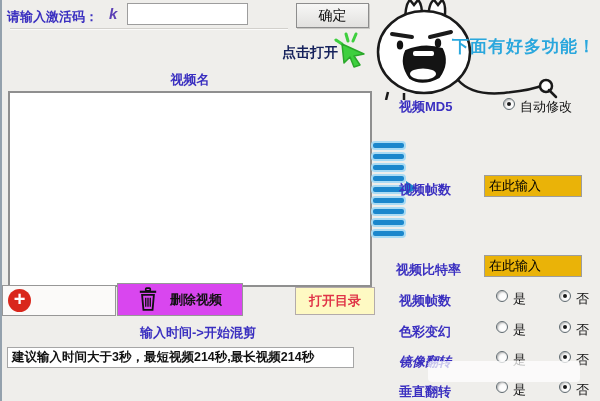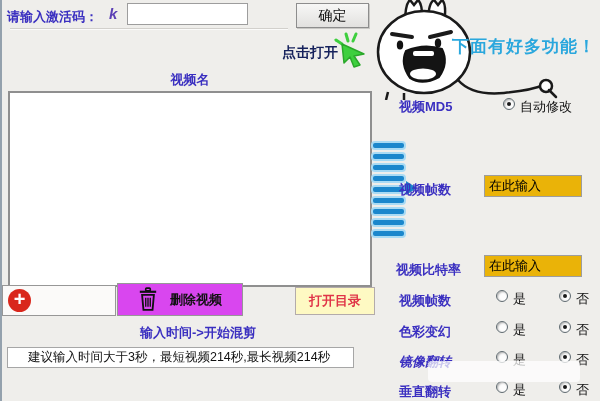--- a/index.html
+++ b/index.html
@@ -70,21 +70,21 @@
 
   .del-btn { left:117px; top:283px; width:126px; height:33px; background:#d946ef; border:1px solid #979797;
              display:flex; align-items:center; justify-content:center; gap:12px; cursor:pointer; font-family:inherit;text-align:right; }
 
   .dir-btn { left:295px; top:287px; width:80px; height:28px; background:#fef9c3; border:1px solid #b3abab;
              color:#e03448; font-weight:bold; font-size:13px; line-height:26px; }
 
   .mix-label { left:108px; top:324px; width:180px; text-align:center; cursor:pointer; }
 
   .hint-box { left:7px; top:347px; width:347px; height:21px; background:#fff; border:1px solid #a6a6a6;
-              font-size:12.5px; color:#111; line-height:19px; padding-left:20px; white-space:nowrap; overflow:hidden; }
+              font-size:12.5px; color:#111; line-height:19px; padding-left:4px; white-space:nowrap; overflow:hidden;font-weight:bold; }
 </style>
 </head>
 <body>
 
 <div class="abs left-edge"></div>
 <div class="abs top-divider"></div>
 
 <span class="abs blue-label activation-label">请输入激活码：</span>
 <span class="abs activation-glyph">k</span>
 <input class="abs activation-input" type="text" value="" style="">

